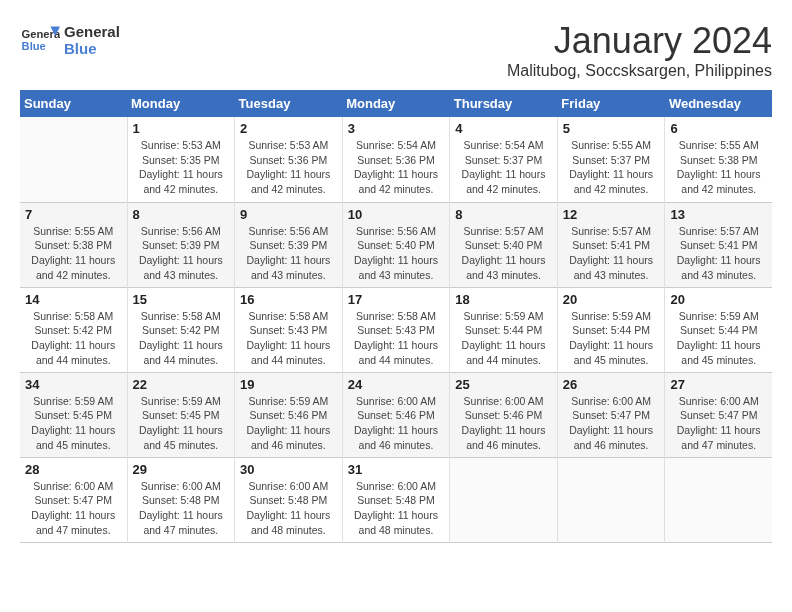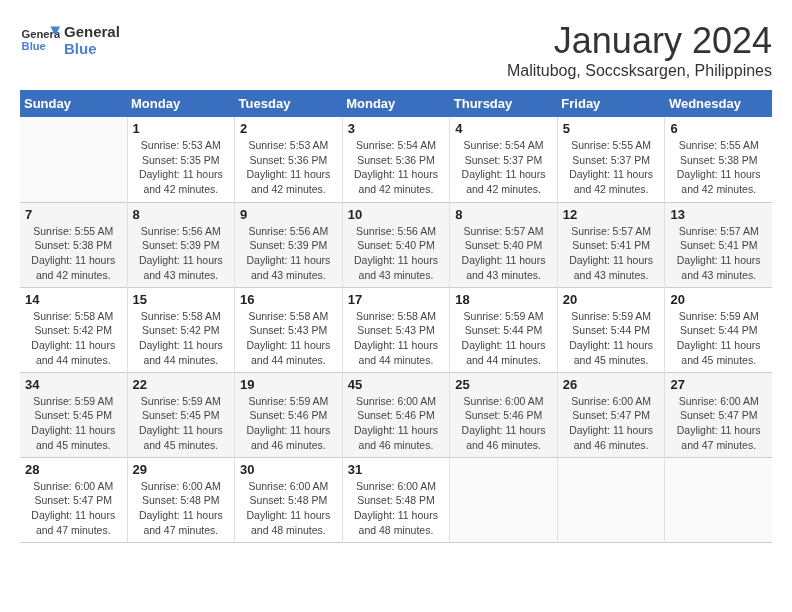--- a/index.html
+++ b/index.html
@@ -279,21 +279,21 @@
 and 45 minutes.</div>
         </td>
         <td>
           <span class="day-num">19</span>
           <div class="day-detail" style="white-space: pre-line;">Sunrise: 5:59 AM
 Sunset: 5:46 PM
 Daylight: 11 hours
 and 46 minutes.</div>
         </td>
         <td>
-          <span class="day-num">45</span>
+          <span class="day-num">24</span>
           <div class="day-detail" style="white-space: pre-line;">Sunrise: 6:00 AM
 Sunset: 5:46 PM
 Daylight: 11 hours
 and 46 minutes.</div>
         </td>
         <td>
           <span class="day-num">25</span>
           <div class="day-detail" style="white-space: pre-line;">Sunrise: 6:00 AM
 Sunset: 5:46 PM
 Daylight: 11 hours

